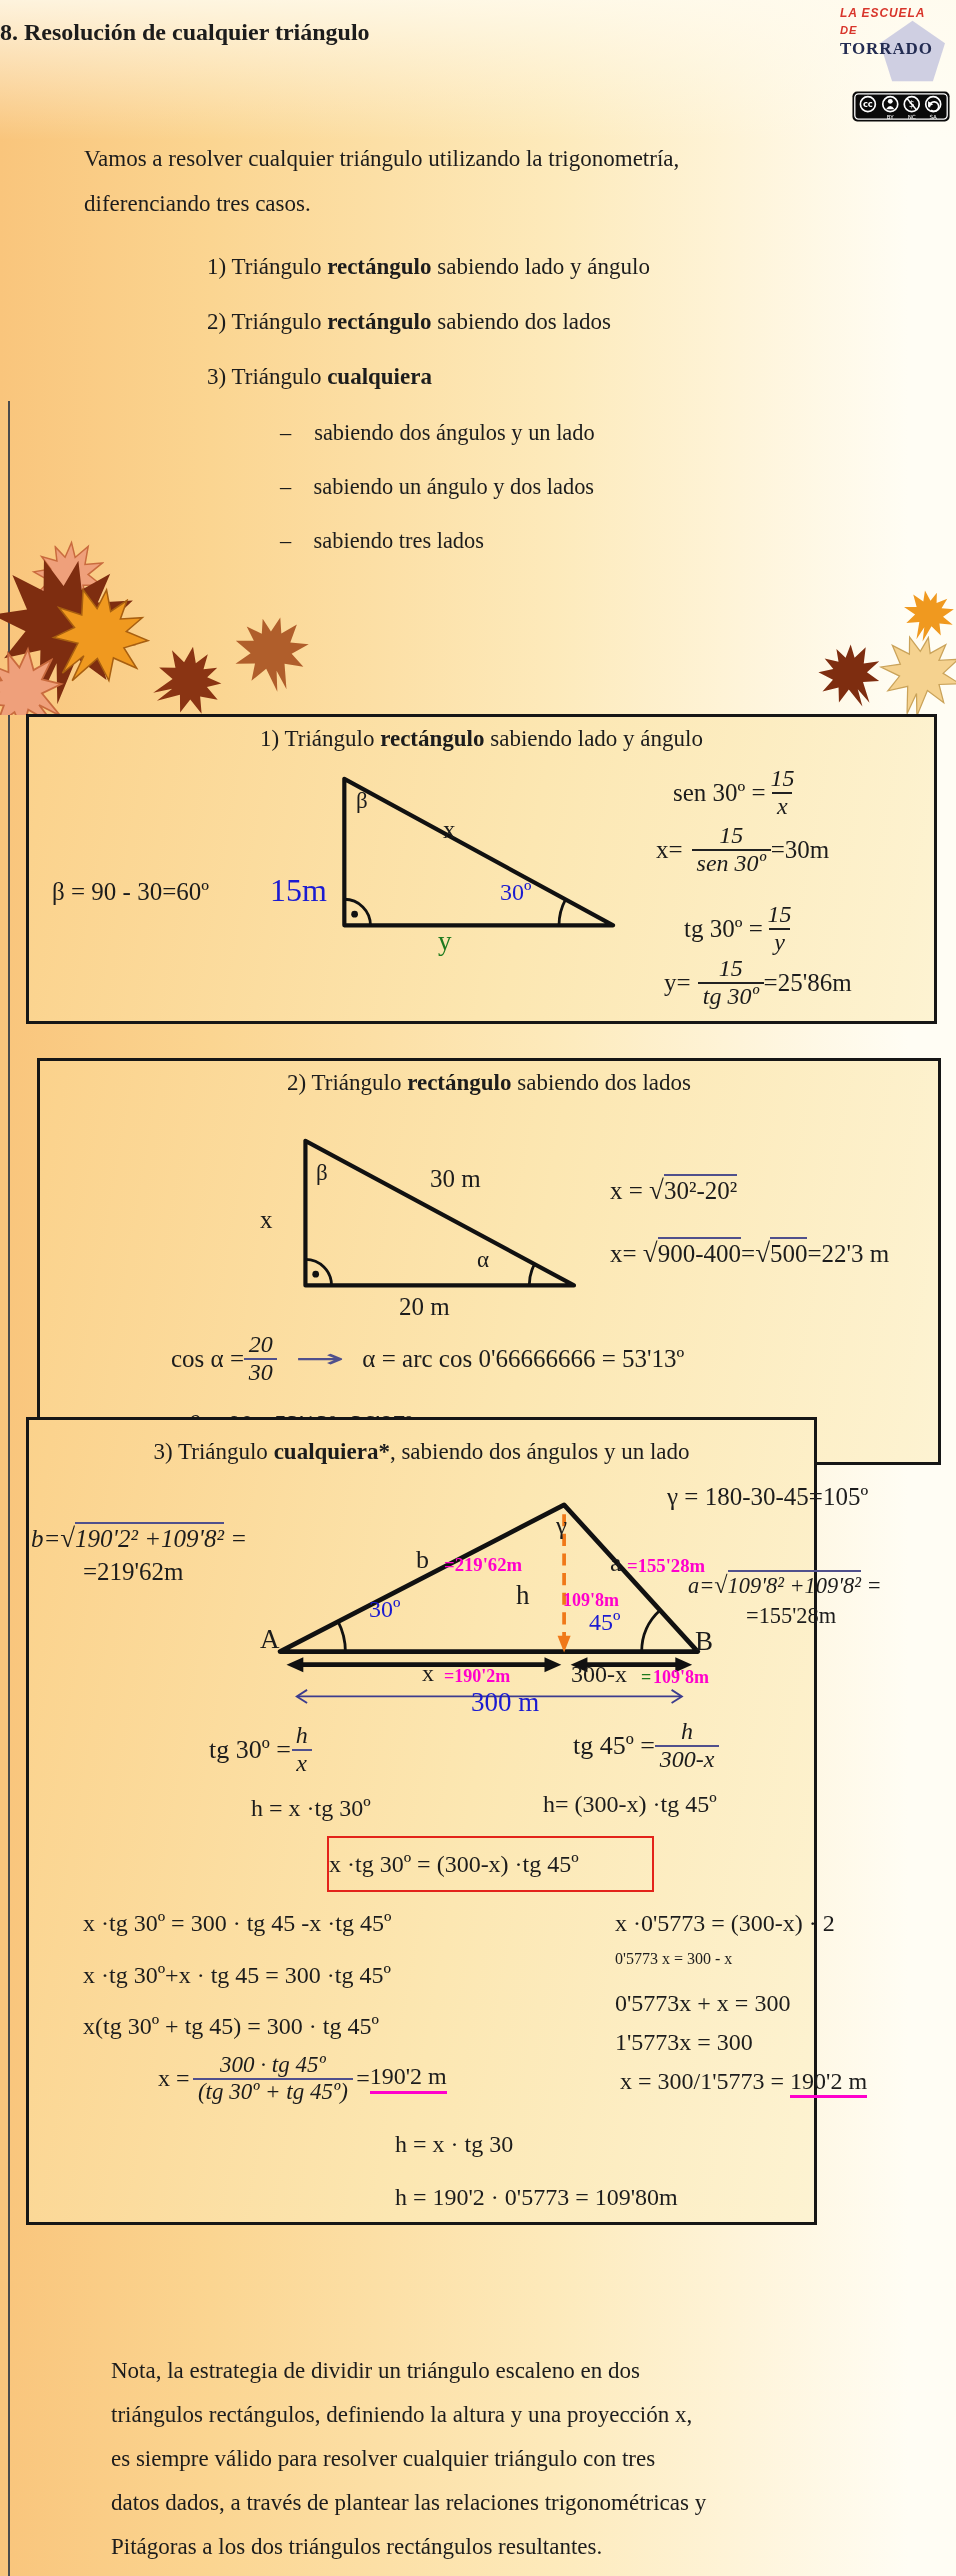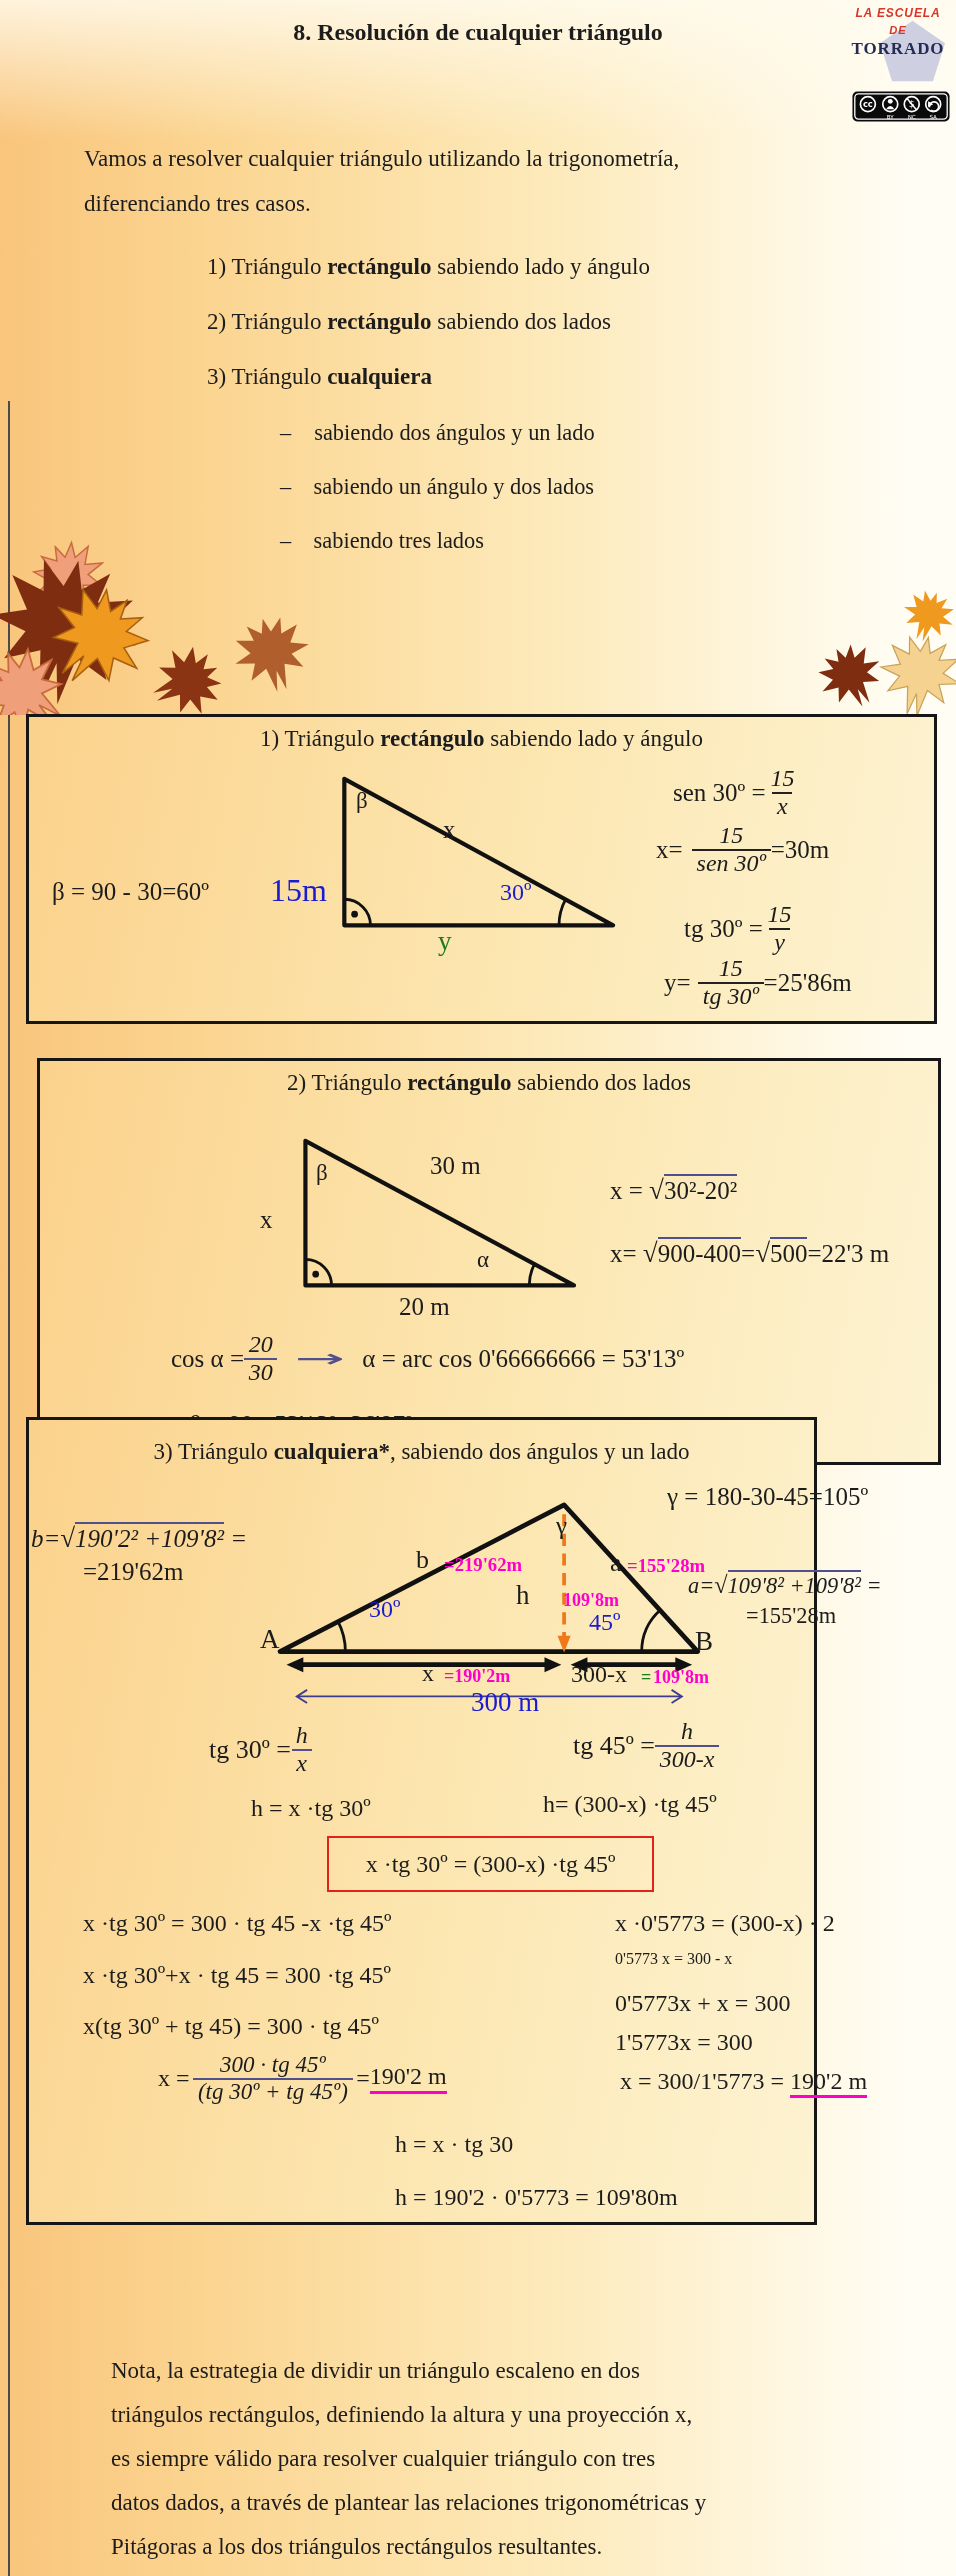--- a/index.html
+++ b/index.html
@@ -4,21 +4,21 @@
 <style>
   html,body{margin:0;padding:0;background:#888;}
   .page{
     position:relative;width:956px;height:2576px;margin:0 auto;overflow:hidden;
     color:#1c1c1c;font-family:"Liberation Serif","DejaVu Serif",serif;
     background:
       linear-gradient(to bottom, rgba(255,251,238,0.85) 0px, rgba(255,251,238,0) 140px),
       linear-gradient(to right, #f9c57c 0%, #fbd591 22%, #fdeabb 58%, #fffdf4 95%);
   }
   .abs{position:absolute;white-space:nowrap;}
-  .center{text-align:center;}
+  .center{}
   .bold{font-weight:bold;}
   .italic{font-style:italic;}
   .blue{color:#1b1bd1;}
   .green{color:#1e7a1e;}
   .mag{color:#ff00cc;font-weight:bold;}
   .ul-mag{border-bottom:3.7px solid #ff00cc;padding-bottom:0.9px;}
   .left-rule{position:absolute;left:8.4px;top:401px;width:1.9px;height:2175px;background:#4b4b4b;z-index:0;}
   .leafwrap{position:absolute;left:0;top:0;width:956px;height:715px;overflow:hidden;z-index:1;}
   .case-box{
     position:absolute;z-index:2;border:3.7px solid #161616;box-sizing:border-box;
@@ -27,21 +27,21 @@
   .box-title{position:absolute;left:0;top:9.3px;width:100%;text-align:center;font-size:23px;white-space:nowrap;}
   .frac{display:inline-flex;flex-direction:column;align-items:center;vertical-align:middle;line-height:1.08;text-align:center;font-style:italic;}
   .frac .den{border-top:2.8px solid #222;padding:0 4.7px;}
   .frac .num{padding:0 4.7px;}
   .frac.navy .den{border-top-color:#50508c;}
   .frow{display:flex;align-items:center;}
   .sqrt{white-space:nowrap;}
   .rsign{font-size:1.08em;}
   .rad{border-top:2.3px solid #50508c;padding-top:0.9px;}
   .long-arrow{display:inline-block;transform:scaleX(2.4);color:#50508c;font-family:"DejaVu Sans",sans-serif;margin:0 32px;}
-  .boxed-red{border:2.8px solid #e3231a;box-sizing:border-box;display:flex;align-items:center;justify-content:center;}
+  .boxed-red{border:2.8px solid #e3231a;box-sizing:border-box;display:flex;align-items:center;}
   .note-line{line-height:44px;}
   svg{display:block;}
 </style>
 </head>
 <body>
 
 <div class="page">
 
   <svg width="0" height="0" style="position:absolute">
       <defs>
@@ -173,21 +173,21 @@
   <div class="case-box" style="left:37px;top:1058px;width:904px;height:407px">
     <div class="box-title"><span>2) Triángulo </span><span class="bold">rectángulo</span><span> sabiendo dos lados</span></div>
 
     <svg class="abs" style="left:230px;top:63px" width="373" height="182" viewBox="0 0 400 195">
       <polygon points="38,18 38,173 326,173" fill="none" stroke="#111" stroke-width="4.5" stroke-linejoin="round"></polygon>
       <path d="M 66 173 A 28 28 0 0 0 38 145" fill="none" stroke="#111" stroke-width="3"></path>
       <circle cx="49" cy="161" r="3.6" fill="#111"></circle>
       <path d="M 278 173 A 48 48 0 0 1 283.7 150.2" fill="none" stroke="#111" stroke-width="3"></path>
     </svg>
     <div class="abs" style="left:276px;top:99px;font-size:23px">β</div>
-    <div class="abs" style="left:390px;top:91px;font-size:25px">30 m</div>
+    <div class="abs" style="left:390px;top:104px;font-size:25px">30 m</div>
     <div class="abs" style="left:220px;top:145px;font-size:25px">x</div>
     <div class="abs" style="left:437px;top:186px;font-size:23px">α</div>
     <div class="abs" style="left:359px;top:232px;font-size:25px">20 m</div>
 
     <div class="abs" style="left:570px;top:114px;font-size:25px">
       <span>x = </span><span class="sqrt"><span class="rsign">√</span><span class="rad">30²-20²</span></span>
     </div>
     <div class="abs" style="left:570px;top:177px;font-size:25px">
       <span>x= </span><span class="sqrt"><span class="rsign">√</span><span class="rad">900-400</span></span><span>=</span><span class="sqrt"><span class="rsign">√</span><span class="rad">500</span></span><span>=22'3 m</span>
     </div>

